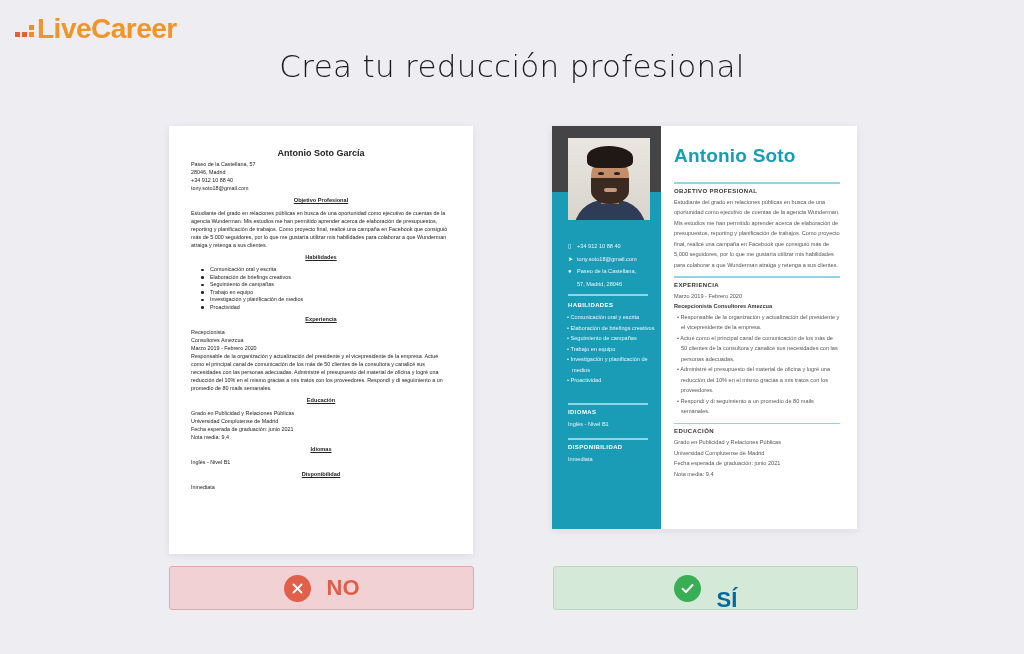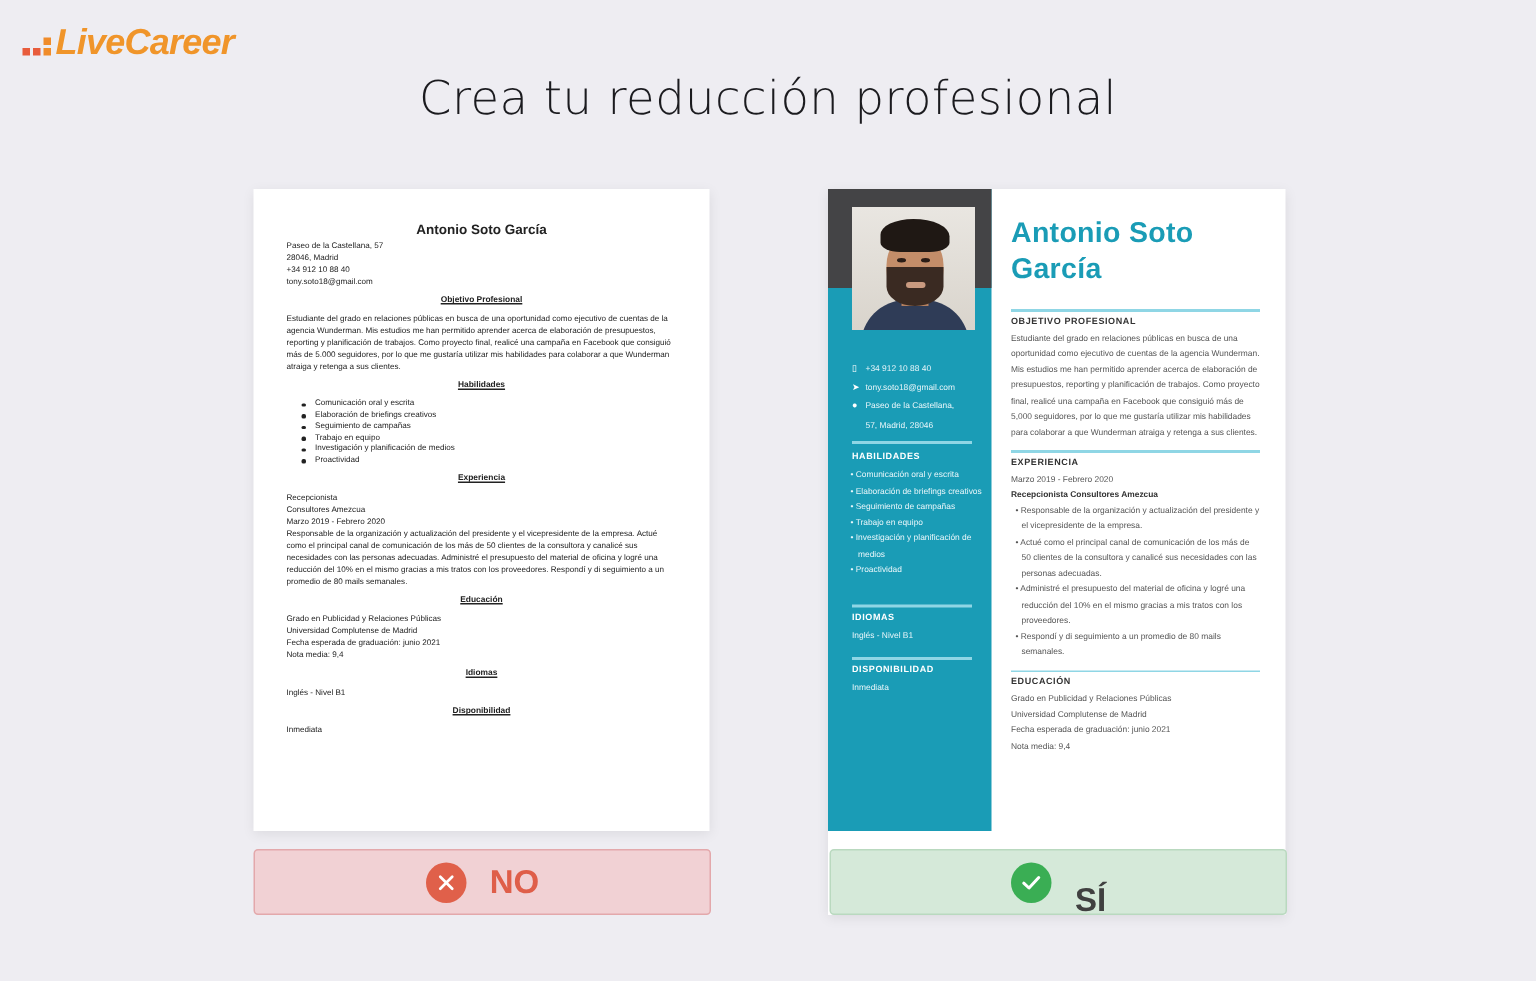--- a/index.html
+++ b/index.html
@@ -4,36 +4,36 @@
 <style>
   * { box-sizing: border-box; margin: 0; padding: 0; }
   html, body { width: 1024px; height: 654px; overflow: hidden; }
   body { background: #eeedf2; font-family: "Liberation Sans", sans-serif; position: relative; color: #222; }
 
   .logo { position: absolute; left: 15px; top: 16px; height: 26px; display: flex; align-items: center; }
   .logo-dots { display: grid; grid-template-columns: repeat(3, 5px); grid-template-rows: repeat(2, 5px); gap: 2px; margin-right: 3px; margin-top: 4px; }
   .logo-dots span { width: 5px; height: 5px; background: #e85c3c; }
   .logo-dots span.blank { background: transparent; }
   .logo-dots span.o { background: #f08c2a; }
-  .logo-text { font-family: "Liberation Sans", sans-serif; font-weight: bold; font-style: italic; font-size: 24px; color: #f0952a; letter-spacing: -0.5px; }
+  .logo-text { font-family: "Liberation Sans", sans-serif; font-weight: bold; font-size: 28px; color: #f0952a; letter-spacing: -0.5px; }
 
   .page-title { position: absolute; left: 0; width: 1024px; top: 48px; text-align: center; font-family: "DejaVu Sans", sans-serif; font-weight: 300; font-size: 31px; color: #1b1b1f; letter-spacing: 0.3px; }
 
   
   .doc-plain { position: absolute; left: 169px; top: 126px; width: 304px; height: 428px; background: #fff; box-shadow: 0 2px 8px rgba(0,0,0,0.08); padding: 22px 22px 0 22px; font-family: "Liberation Sans", sans-serif; color: #222; }
   .doc-plain .name { font-weight: bold; font-size: 9px; margin-bottom: 2px; text-align: center; }
   .doc-plain .line { font-size: 5.4px; line-height: 8px; }
   .doc-plain .sec { font-weight: bold; text-decoration: underline; font-size: 5.6px; text-align: center; margin: 5px 0 6px 0; }
   .doc-plain .para { font-size: 5.4px; line-height: 8px; }
   .doc-plain ul { list-style: none; padding-left: 10px; }
   .doc-plain li { font-size: 5.4px; line-height: 7.5px; position: relative; padding-left: 9px; }
   .doc-plain li::before { content: ""; position: absolute; left: 0; top: 2.5px; width: 2.5px; height: 2.5px; background: #222; border-radius: 50%; }
 
   
-  .doc-pro { position: absolute; left: 552px; top: 126px; width: 305px; height: 484px; background: #fff; box-shadow: 0 2px 8px rgba(0,0,0,0.08); overflow: hidden; font-family: "Liberation Sans", sans-serif; }
+  .doc-pro { position: absolute; left: 552px; top: 126px; width: 305px; height: 403px; background: #fff; box-shadow: 0 2px 8px rgba(0,0,0,0.08); overflow: hidden; font-family: "Liberation Sans", sans-serif; }
   .doc-pro .sidebar { position: absolute; left: 0; top: 0; width: 109px; height: 428px; background: #1a9cb6; }
   .doc-pro .sidebar-top { position: absolute; left: 0; top: 0; width: 109px; height: 66px; background: #444446; }
   .doc-pro .photo { position: absolute; left: 16px; top: 12px; width: 82px; height: 82px; overflow: hidden; background: linear-gradient(#e9e6e1, #d9d4cc); }
   .photo .shirt { position: absolute; left: 6px; top: 62px; width: 72px; height: 40px; background: #2f3c57; border-radius: 30px 30px 0 0; }
   .photo .neck { position: absolute; left: 33px; top: 50px; width: 18px; height: 16px; background: #b5805f; }
   .photo .face { position: absolute; left: 23px; top: 18px; width: 38px; height: 46px; background: #c38d69; border-radius: 45% 45% 48% 48%; }
   .photo .beard { position: absolute; left: 23px; top: 40px; width: 38px; height: 26px; background: #3a2a22; border-radius: 0 0 50% 50%; }
   .photo .mouth { position: absolute; left: 36px; top: 50px; width: 13px; height: 4px; background: #c99a80; border-radius: 3px; }
   .photo .hair { position: absolute; left: 19px; top: 8px; width: 46px; height: 22px; background: #1f1814; border-radius: 50% 55% 30% 30%; }
   .photo .eye { position: absolute; top: 34px; width: 6px; height: 3px; background: #2a1c16; border-radius: 50%; }
@@ -57,21 +57,21 @@
 
   
   .verdict { position: absolute; top: 566px; height: 44px; border-radius: 3px; display: flex; align-items: center; justify-content: center; gap: 16px; }
   .verdict.no { left: 169px; width: 305px; background: #f1d1d4; border: 1px solid #e3a8ab; }
   .verdict.yes { left: 553px; width: 305px; background: #d5e9d9; border: 1px solid #b9d9bf; }
   .verdict .circle { width: 27px; height: 27px; border-radius: 50%; display: flex; align-items: center; justify-content: center; }
   .verdict.no .circle { background: #e0604a; }
   .verdict.yes .circle { background: #3aae54; }
   .verdict .lbl { font-weight: bold; font-size: 22px; }
   .verdict.no .lbl { color: #df5e49; }
-  .verdict.yes .lbl { color: #404040; margin-top: 24px; }
+  .verdict.yes .lbl { color: #0369a1; margin-top: 24px; }
 </style>
 </head>
 <body>
 
 <div class="logo">
   <div class="logo-dots">
     <span class="blank"></span>
       <span class="blank"></span>
       <span class="o"></span>
     <span></span>
@@ -169,21 +169,20 @@
   <div class="sb-rule" style="top:277px"></div>
   <div class="sb-head" style="top:283px">IDIOMAS</div>
   <div class="sb-text" style="top:295px">Inglés - Nivel B1</div>
 
   <div class="sb-rule" style="top:312px"></div>
   <div class="sb-head" style="top:318px">DISPONIBILIDAD</div>
   <div class="sb-text" style="top:330px">Inmediata</div>
 
   <div class="main">
     <div class="name">Antonio Soto</div>
-    <div class="name">García</div>
 
     <div class="rule" style="margin-top:14px"></div>
     <div class="h">OBJETIVO PROFESIONAL</div>
     <div class="p">Estudiante del grado en relaciones públicas en busca de una oportunidad como ejecutivo de cuentas de la agencia Wunderman. Mis estudios me han permitido aprender acerca de elaboración de presupuestos, reporting y planificación de trabajos. Como proyecto final, realicé una campaña en Facebook que consiguió más de 5,000 seguidores, por lo que me gustaría utilizar mis habilidades para colaborar a que Wunderman atraiga y retenga a sus clientes.</div>
 
     <div class="rule" style="margin-top:6px"></div>
     <div class="h">EXPERIENCIA</div>
     <div class="p">Marzo 2019 - Febrero 2020</div>
     <div class="b">Recepcionista Consultores Amezcua</div>
     <div class="bl">

